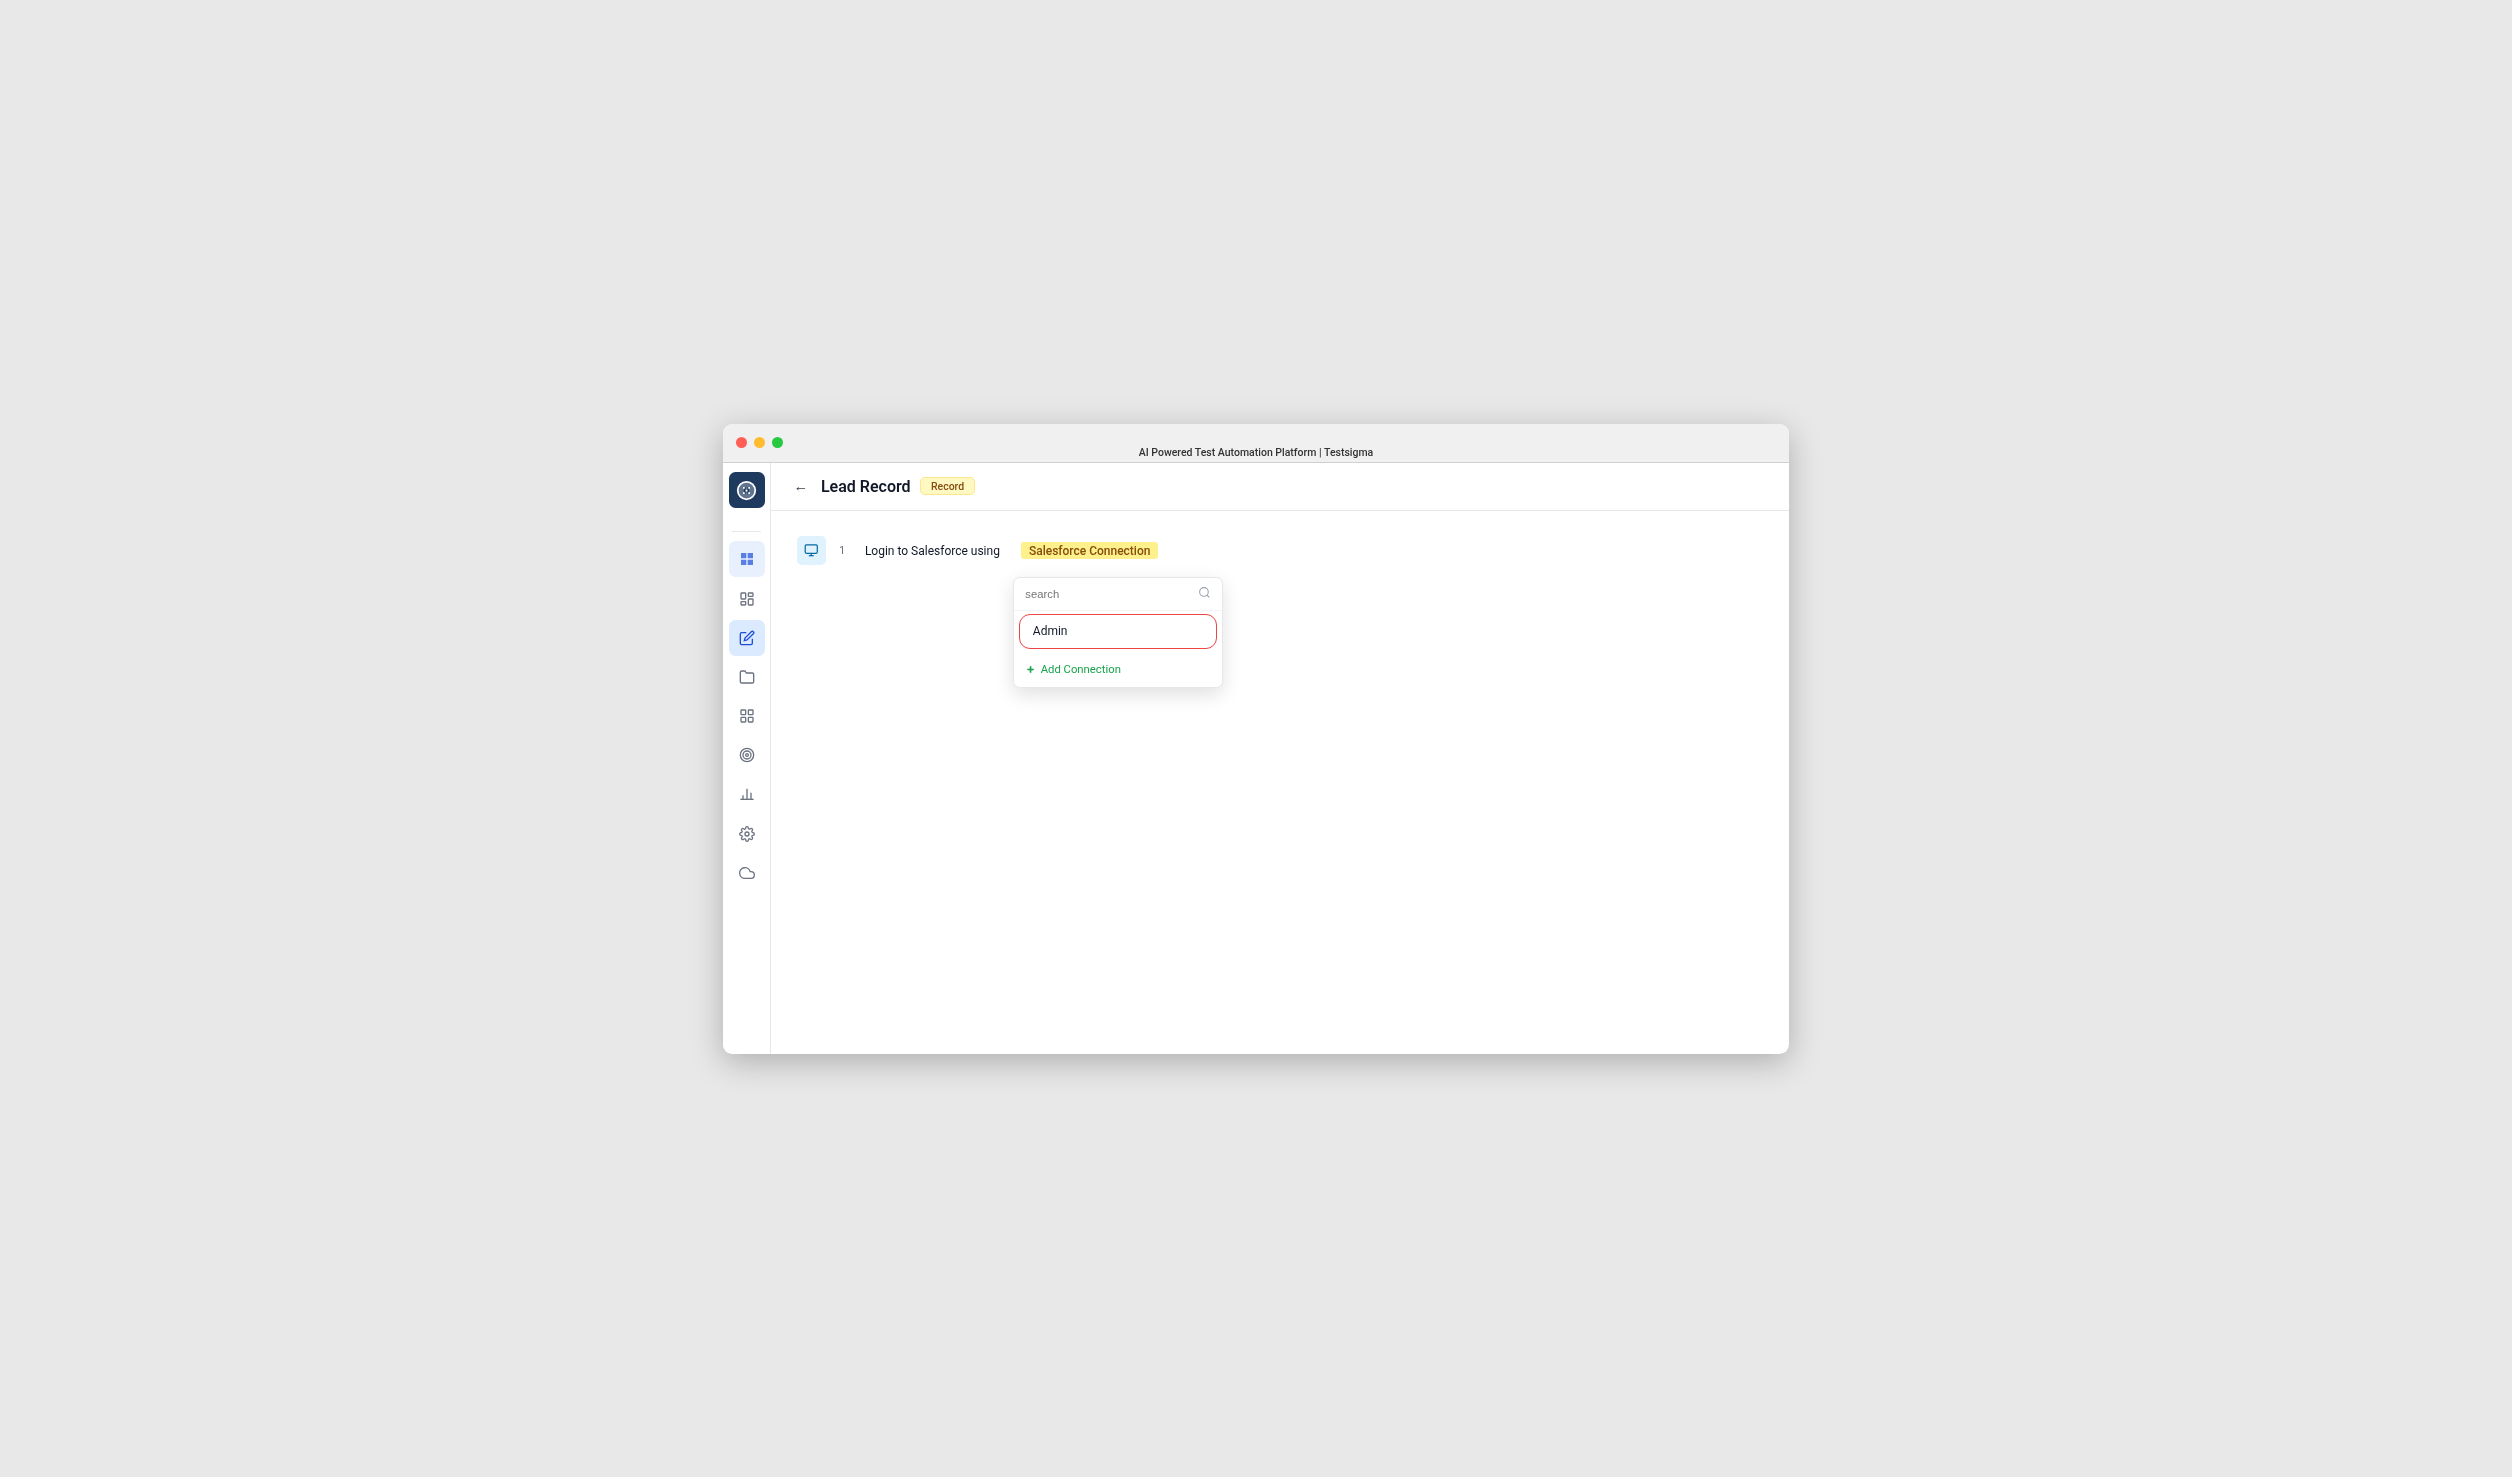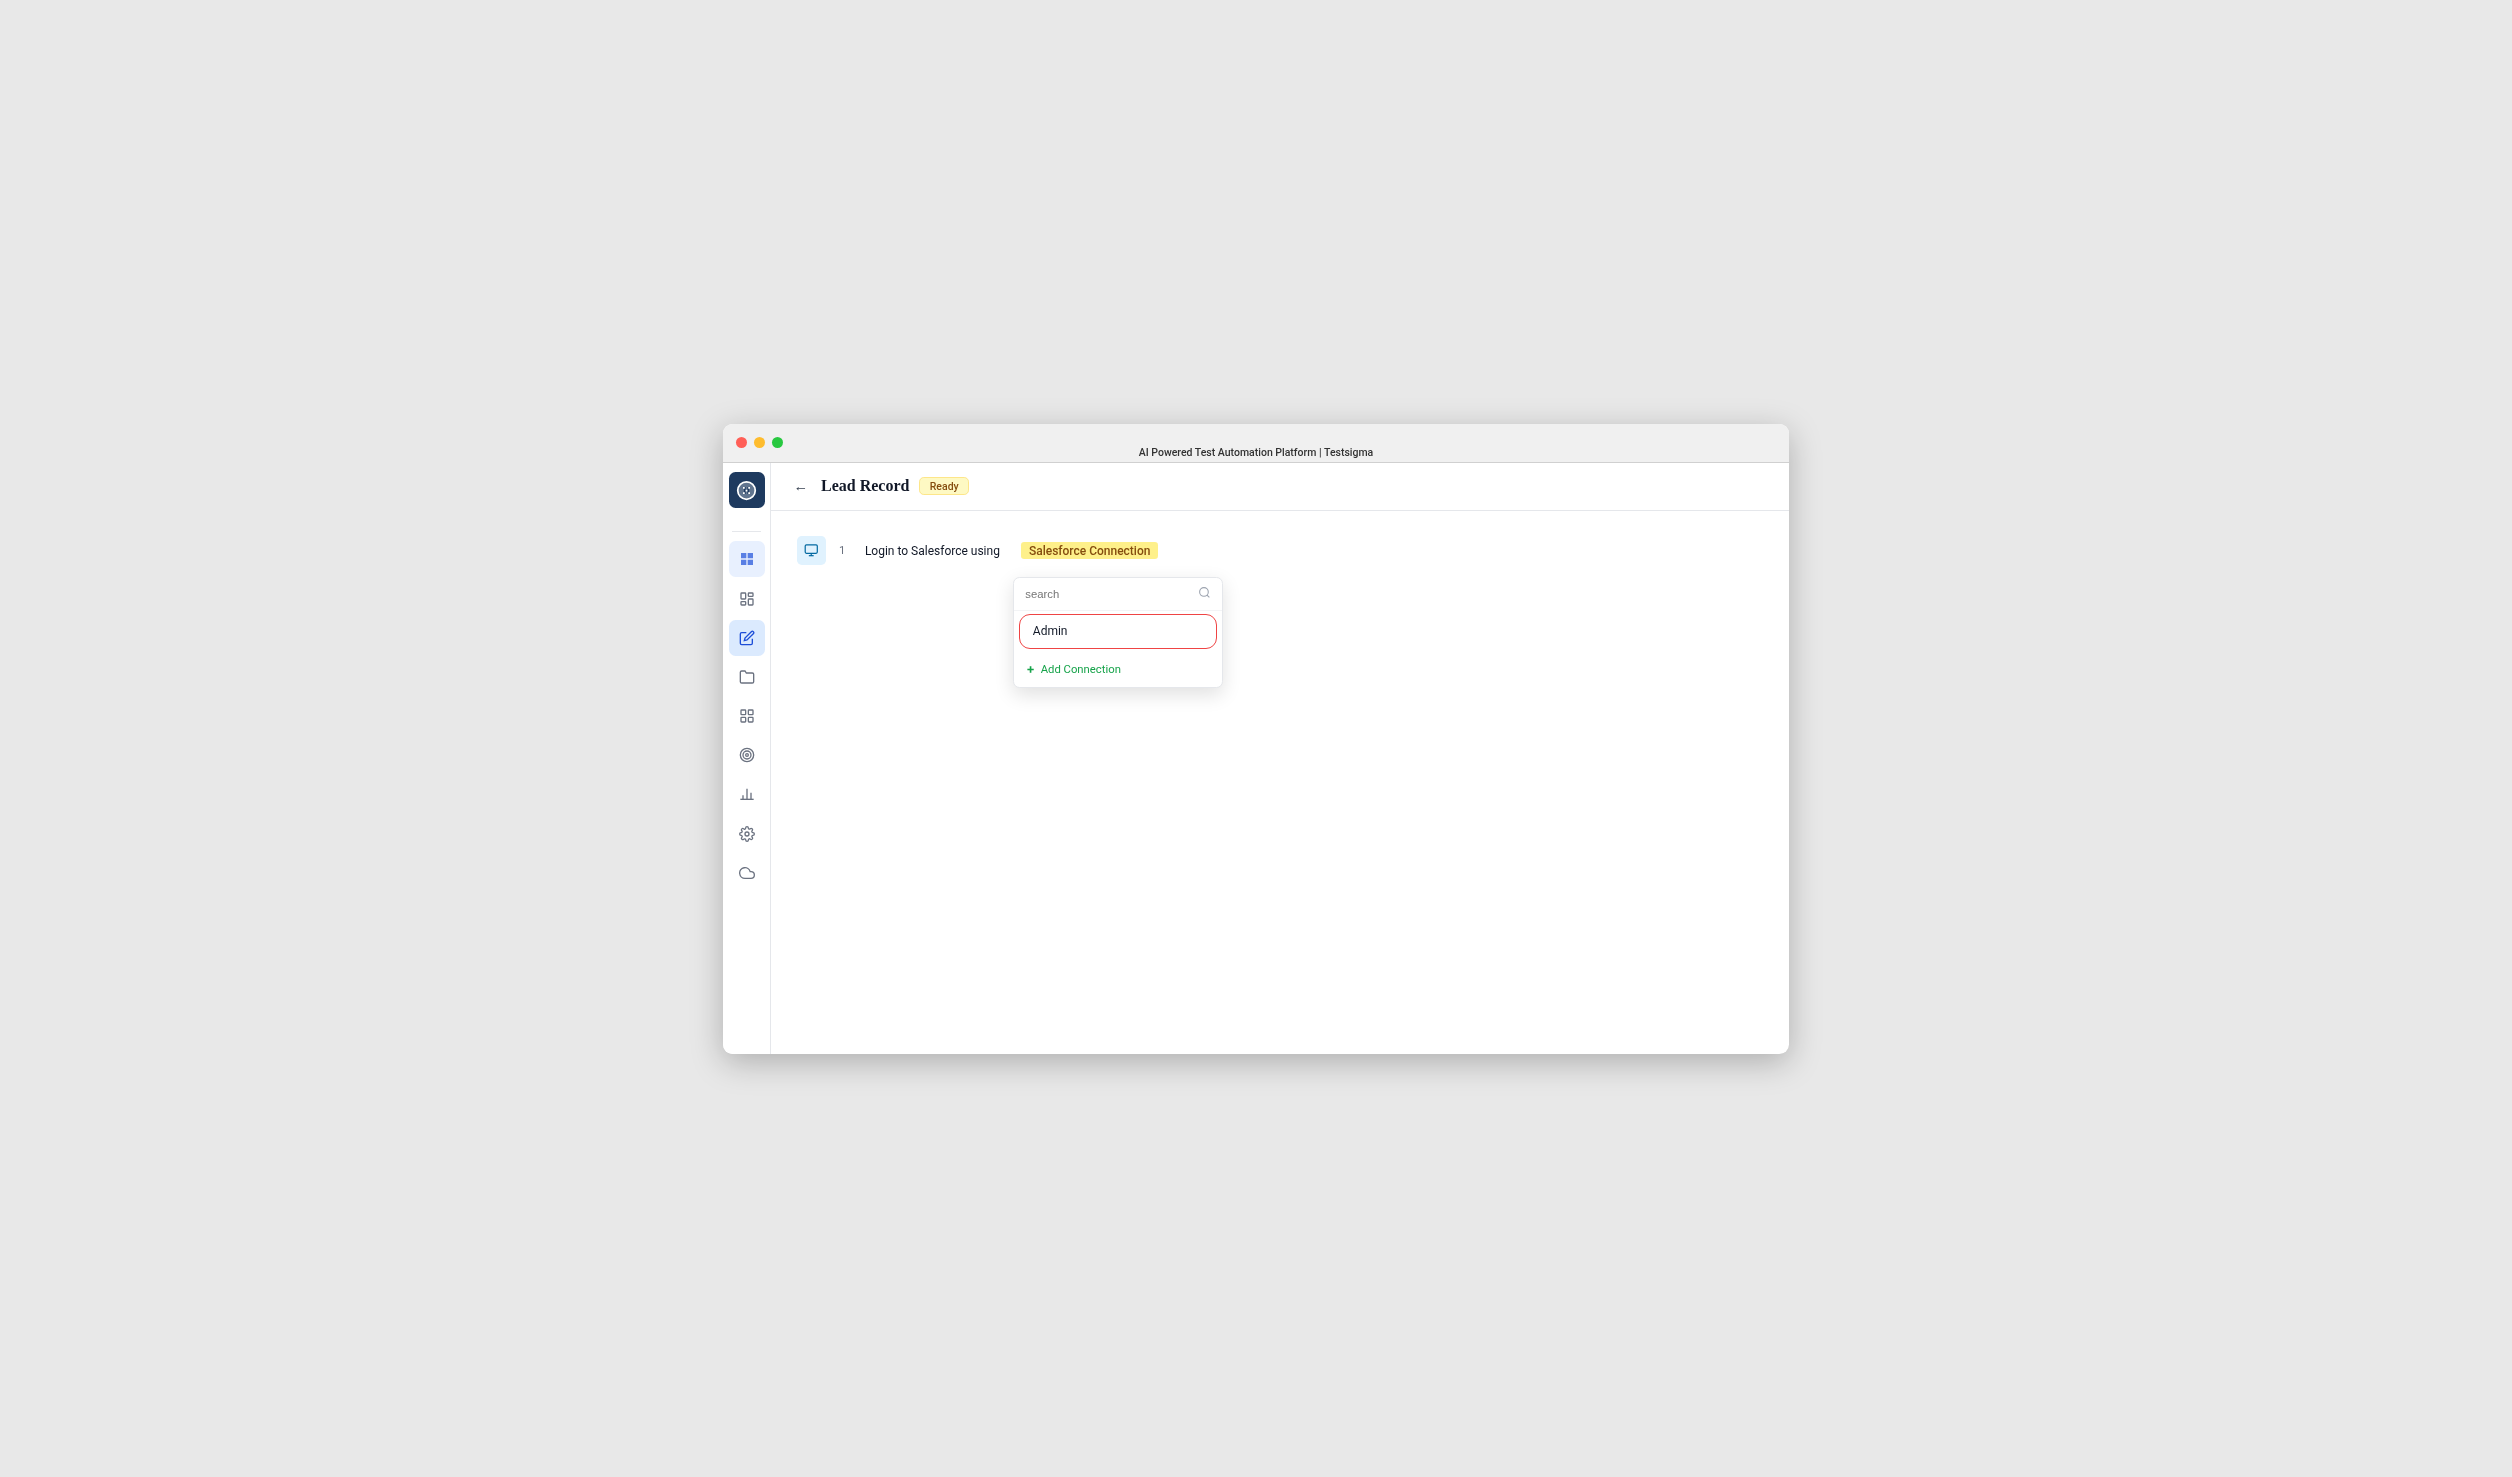--- a/index.html
+++ b/index.html
@@ -147,21 +147,20 @@
       color: #374151;
       font-size: 14.5px;
       cursor: pointer;
       padding: 3.2px;
     }
 
     .header-title {
       font-size: 16px;
       font-weight: 600;
       color: #111827;
-      font-family: Liberation Serif, serif;
     }
 
     .status-badge {
       background: #fef9c3;
       color: #854d0e;
       border: 0.8px solid #fde68a;
       border-radius: 4.8px;
       padding: 1.6px 9.7px;
       font-size: 10.5px;
       font-weight: 500;
@@ -375,21 +374,21 @@
         </svg>
       </div>
 
     </div>
 
     <div class="content">
 
       <div class="header">
         <span class="back-btn">←</span>
         <span class="header-title">Lead Record</span>
-        <span class="status-badge">Ready</span>
+        <span class="status-badge">Record</span>
       </div>
 
       <div class="test-area">
 
         <div class="step-row">
           <div class="step-icon">
             <svg width="14.5" height="14.5" viewBox="0 0 24 24" fill="none" stroke="#0369a1" stroke-width="2">
               <rect x="2" y="3" width="20" height="14" rx="2"></rect>
               <line x1="8" y1="21" x2="16" y2="21"></line>
               <line x1="12" y1="17" x2="12" y2="21"></line>

